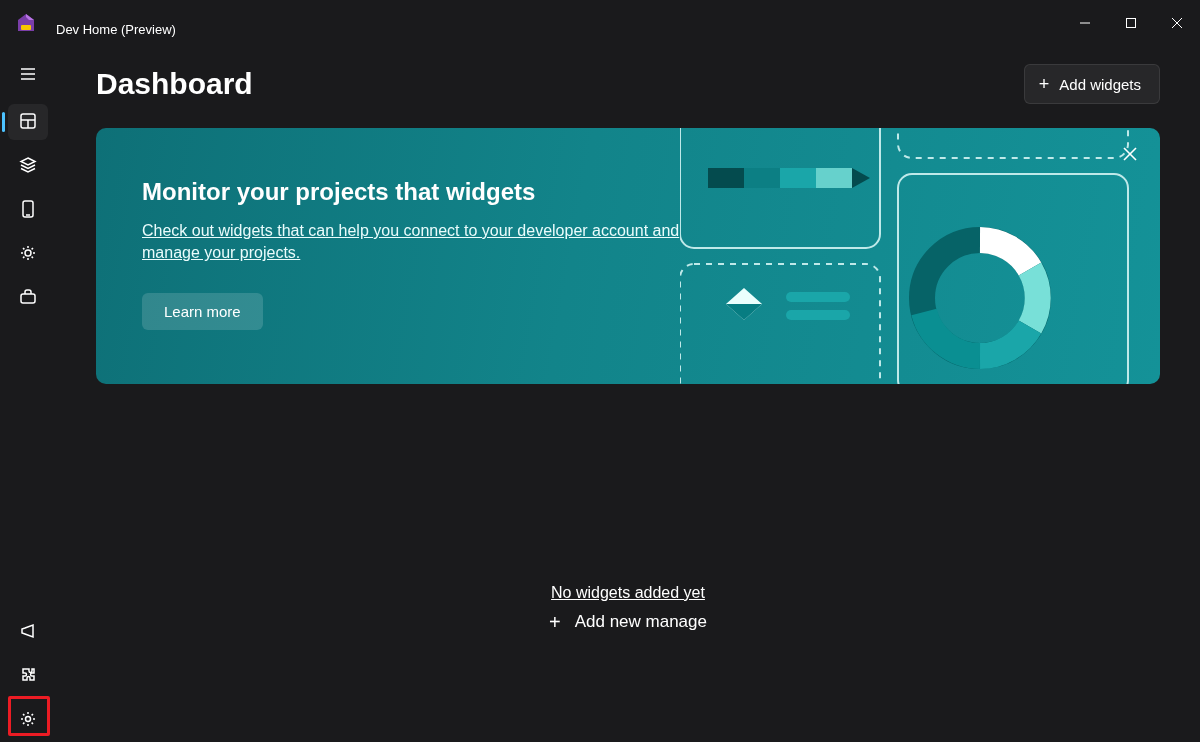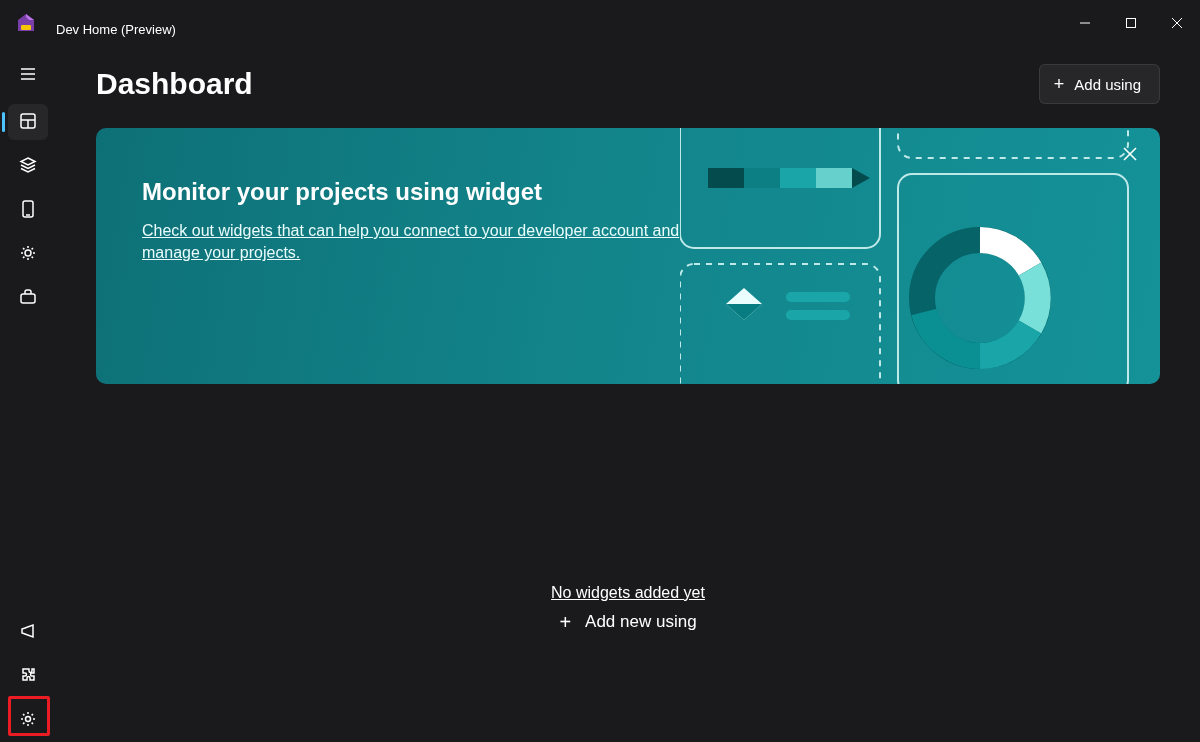--- a/index.html
+++ b/index.html
@@ -324,28 +324,31 @@
     </div>
 
     <div class="settings-highlight"></div>
   </div>
 
   <div class="main">
     <div class="header-row">
       <h1 class="page-title">Dashboard</h1>
       <div class="add-widget-btn">
         <span class="plus">+</span>
-        <span>Add using</span>
+        <span>Add widgets</span>
       </div>
     </div>
 
     <div class="banner">
       <div class="banner-text">
-        <div class="banner-heading">Monitor your projects using widget</div>
+        <div class="banner-heading">Monitor your projects that widgets</div>
         <div class="banner-sub">Check out widgets that can help you connect to your developer account and manage your projects.</div>
+        <div class="learn-more-btn">
+          <span>Learn more</span>
+        </div>
       </div>
       <div class="banner-close">
         <svg width="14" height="14" viewBox="0 0 14 14">
             <line x1="1" y1="1" x2="13" y2="13"></line>
             <line x1="13" y1="1" x2="1" y2="13"></line>
           </svg>
       </div>
 
       <svg class="art" viewBox="0 0 480 256">
 
@@ -376,17 +379,17 @@
           <path d="M50 29 A58 58 0 0 1 0 58" fill="none" stroke="#1aa6a9" stroke-width="26"></path>
           <path d="M0 58 A58 58 0 0 1 -56 14" fill="none" stroke="#0a8f92" stroke-width="26"></path>
         </g>
       </svg>
     </div>
 
     <div class="empty-state">
       <div class="line1">No widgets added yet</div>
       <div class="add-row">
         <span class="plus">+</span>
-        <span>Add new using</span>
+        <span>Add new manage</span>
       </div>
     </div>
   </div>
 </div>
 
 </body></html>

